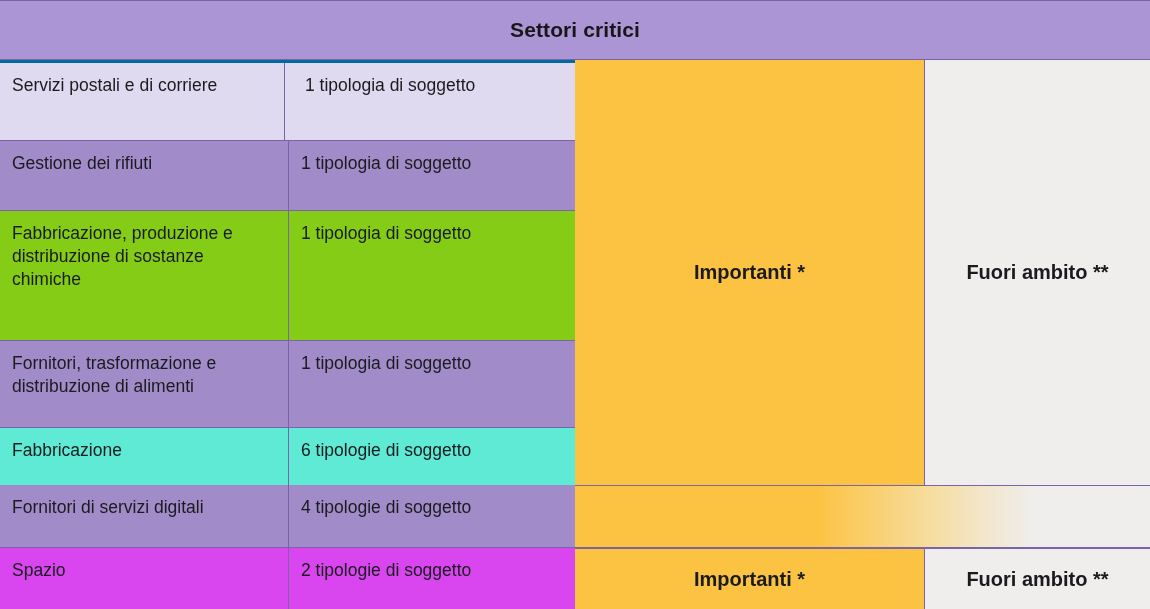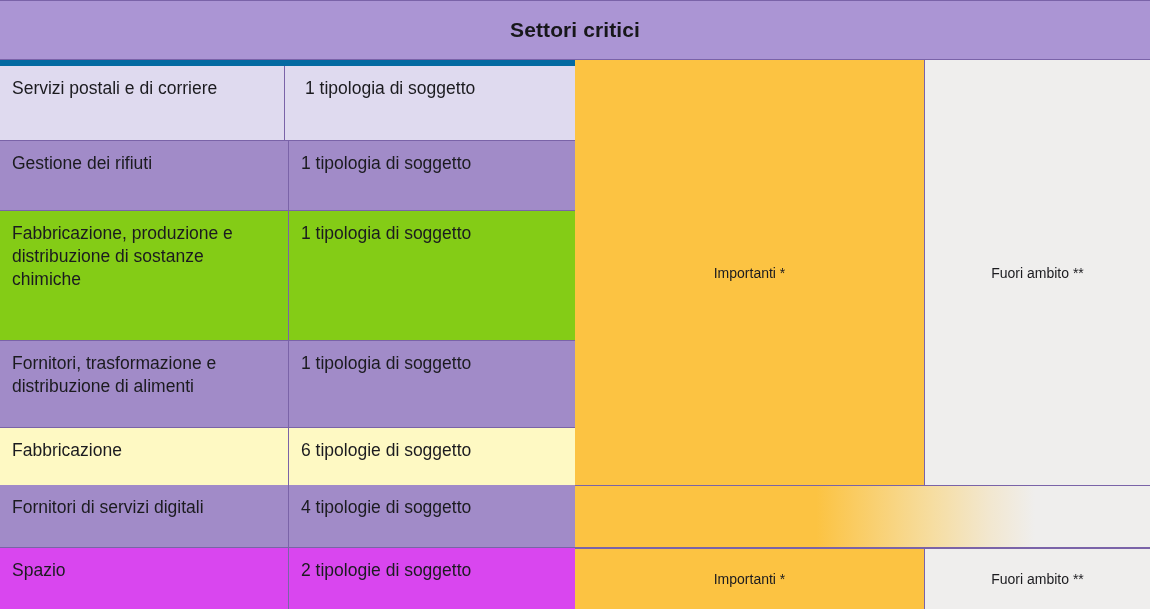--- a/index.html
+++ b/index.html
@@ -38,21 +38,21 @@
   }
 
   
   .row {
     position: absolute;
     left: 0;
     width: 575px;
     border-bottom: 1px solid #7a63a8;
     display: flex;
   }
-  .row.first { border-top: 6px solid #0369a1; gap: 8px; }
+  .row.first { border-top: 3px solid #0369a1; gap: 8px; }
   .cell-sector,
   .cell-count {
     padding: 11px 12px 10px 12px;
     font-size: 17.5px;
     line-height: 1.32;
     color: #1b1b1f;
     overflow: hidden;
   }
   .cell-sector {
     width: 289px;
@@ -61,23 +61,24 @@
   .cell-count {
     width: 286px;
   }
 
   
   .right-block {
     position: absolute;
     display: flex;
     align-items: center;
     justify-content: center;
-    font-size: 14px;
+    font-size: 20px;
     color: #1b1b1f;
     border: 1px solid #7a63a8;
+    font-weight: bold;
   }
   .block-important-main {
     left: 575px; top: 60px;
     width: 350px; height: 425px;
     background: #fcc342;
     border-left: none;
     border-top: none;
     border-bottom: none;
   }
   .block-out-main {
@@ -146,21 +147,21 @@
         <div class="cell-count">1 tipologia di soggetto</div>
       </div>
       <div class="row" style="top: 211px; height: 130px; background: #84cc16;">
         <div class="cell-sector">Fabbricazione, produzione e distribuzione di sostanze chimiche</div>
         <div class="cell-count">1 tipologia di soggetto</div>
       </div>
       <div class="row" style="top: 341px; height: 87px; background: rgb(161, 139, 200);">
         <div class="cell-sector">Fornitori, trasformazione e distribuzione di alimenti</div>
         <div class="cell-count">1 tipologia di soggetto</div>
       </div>
-      <div class="row" style="top: 428px; height: 66px; background: #fef9c3;">
+      <div class="row" style="top: 428px; height: 66px; background: #5eead4;">
         <div class="cell-sector">Fabbricazione</div>
         <div class="cell-count">6 tipologie di soggetto</div>
       </div>
       <div class="row" style="top: 485px; height: 63px; background: rgb(161, 139, 200); justify-content: flex-end;">
         <div class="cell-sector">Fornitori di servizi digitali</div>
         <div class="cell-count">4 tipologie di soggetto</div>
       </div>
       <div class="row" style="top: 548px; height: 79px; background: #d946ef; justify-content: flex-end;">
         <div class="cell-sector">Spazio</div>
         <div class="cell-count">2 tipologie di soggetto</div>

